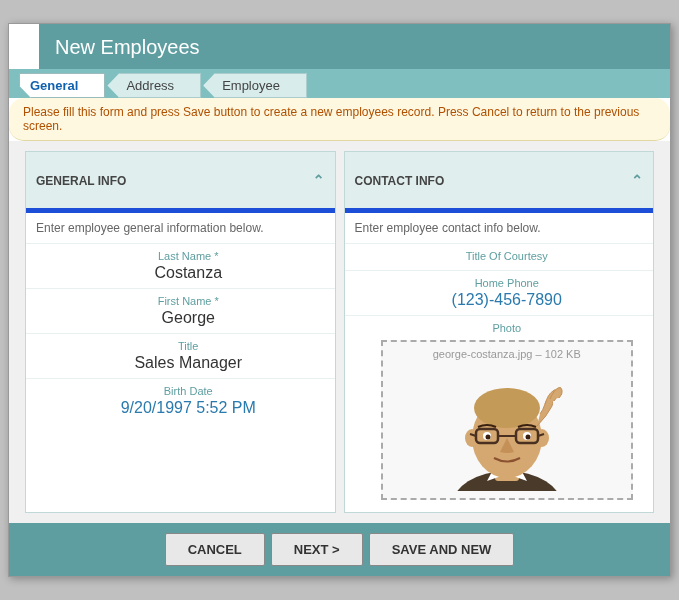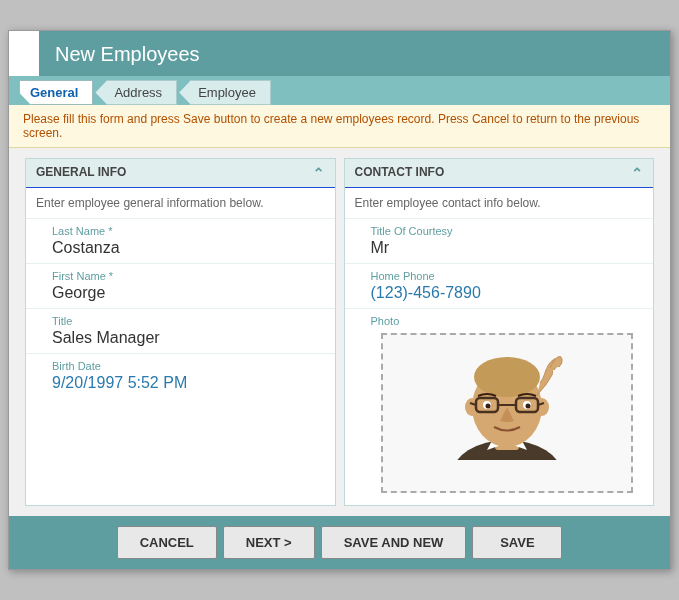--- a/index.html
+++ b/index.html
@@ -27,59 +27,61 @@
       color: #fff;
       font-size: 20px;
       font-weight: 400;
     }
     .notice-bar {
       background: #fff8e1;
       border-bottom: 1px solid #e0d8a0;
       padding: 7px 14px;
       font-size: 12px;
       color: #b05000;
+      border-radius: 15px;
     }
     .form-body {
       display: flex;
       gap: 0;
       padding: 10px 12px;
       background: #f0f0f0;
     }
     .panel {
       flex: 1;
       background: #fff;
       border: 1px solid #c0d8d8;
       margin: 0 4px;
     }
     .panel-header {
       background: #e0eeee;
-      border-bottom: 1px solid #1d4ed8;
-      padding: 6px 10px;
+      border-bottom: 5px solid #1d4ed8;
+      padding: 20px 10px;
       display: flex;
       justify-content: space-between;
-      align-items: flex-start;
+      align-items: flex-end;
       font-size: 12px;
       font-weight: 600;
       color: #444;
       text-transform: uppercase;
     }
     .panel-header .collapse-icon {
       color: #5f9ea0;
       font-size: 14px;
       cursor: pointer;
     }
     .panel-desc {
       padding: 8px 10px;
       font-size: 12px;
       color: #666;
       border-bottom: 1px solid #e8f0f0;
     }
     .field-group {
       padding: 6px 10px 6px 26px;
       border-bottom: 1px solid #e8f0f0;
+      text-align: center;
     }
     .field-group:last-child {
       border-bottom: none;
     }
     .field-label {
       font-size: 11px;
       color: #5f9ea0;
       margin-bottom: 2px;
     }
     .field-value {
@@ -141,21 +143,21 @@
     .chevron-tabs {
       display: flex;
       align-items: center;
       padding: 4px 10px 0;
       background: #7fbfc0;
     }
     .chev-tab {
       position: relative;
       display: flex;
       align-items: center;
-      padding: 4px 14px 4px 18px;
+      padding: 4px 26px 4px 18px;
       font-size: 13px;
       cursor: pointer;
       color: #444;
       background: #d8ecec;
       border: 1px solid #aacccc;
       margin-right: 2px;
       clip-path: polygon(12px 0, 100% 0, 100% 100%, 12px 100%, 0 50%);
     }
     .chev-tab:first-child {
       padding-left: 10px;
@@ -222,30 +224,30 @@
 
     <div class="panel">
       <div class="panel-header">
         <span>CONTACT INFO</span>
         <span class="collapse-icon">⌃</span>
       </div>
       <div class="panel-desc">Enter employee contact info below.</div>
 
       <div class="field-group">
         <div class="field-label">Title Of Courtesy</div>
-        <div class="field-value">Mr</div>
       </div>
       <div class="field-group">
         <div class="field-label">Home Phone</div>
         <div class="field-value accent">(123)-456-7890</div>
       </div>
 
       <div class="field-group" style="border-bottom:none;">
         <div class="field-label">Photo</div>
         <div class="photo-area">
+          <div class="photo-filename">george-costanza.jpg – 102 KB</div>
           <div class="photo-img-placeholder">
 
             <svg width="150" height="125" viewBox="0 0 150 125" xmlns="http://www.w3.org/2000/svg">
 
               <ellipse cx="75" cy="140" rx="55" ry="35" fill="#4a3a2a"></ellipse>
 
               <rect x="63" y="95" width="24" height="20" fill="#d4a870" rx="3"></rect>
 
               <polygon points="63,100 55,115 75,108" fill="#ffffff"></polygon>
               <polygon points="87,100 95,115 75,108" fill="#ffffff"></polygon>
@@ -284,15 +286,14 @@
         </div>
       </div>
     </div>
 
   </div>
 
   <div class="footer-bar">
     <button class="footer-btn">CANCEL</button>
     <button class="footer-btn">NEXT &gt;</button>
     <button class="footer-btn">SAVE AND NEW</button>
-    <button class="footer-btn primary">SAVE</button>
   </div>
 </div>
 
 </body></html>

